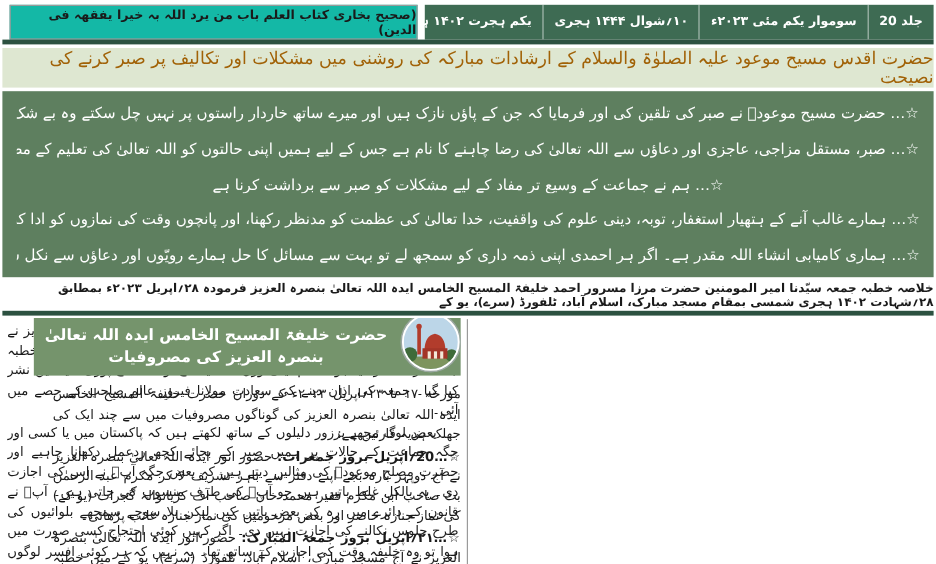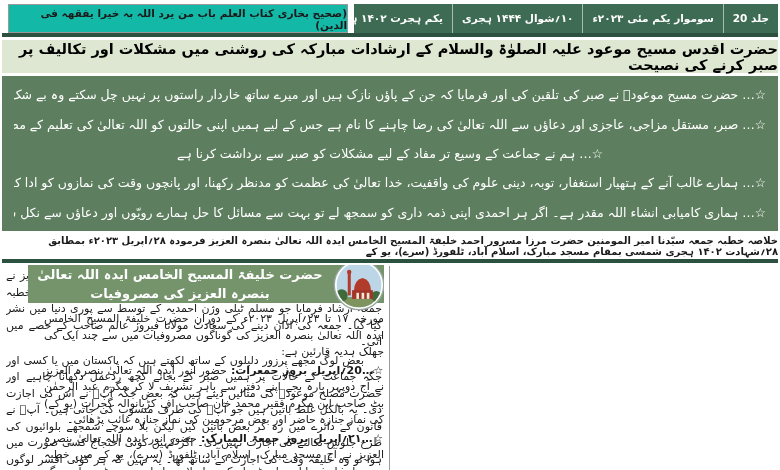--- a/index.html
+++ b/index.html
@@ -18,21 +18,21 @@
   .hadith-box{
     position:absolute;top:4px;left:8px;width:338px;height:27px;
     background:#14b8a6;border:1px solid #9a9a9a;display:flex;align-items:center;justify-content:center;
     font-size:10.5px;font-weight:bold;
   }
   .top-rule{position:absolute;top:33px;left:2px;right:2px;height:4px;background:#2c5140;}
   
   .title-band{
     position:absolute;top:40px;left:2px;right:2px;height:33px;background:#dee7d1;
     display:flex;align-items:center;justify-content:center;
-    font-size:14.5px;font-weight:bold;color:#000000;
+    font-size:14.5px;font-weight:normal;color:#a16207;
   }
   
   .quote-box{
     position:absolute;top:76px;left:2px;right:2px;height:155px;background:#5e7f5f;
     display:flex;flex-direction:column;justify-content:space-around;
     padding:4px 12px;box-sizing:border-box;color:#ffffff;
     font-size:12.5px;font-weight:500;
   }
   .quote-line{text-align:center;white-space:nowrap;overflow:hidden;}
   
@@ -46,21 +46,21 @@
   .col-divider{position:absolute;top:266px;bottom:0;left:389px;width:1px;background:#9a9a9a;}
   .body-text{font-size:11px;line-height:1.5;text-align:justify;}
   .sermon-col{
     position:absolute;top:268px;right:398px;width:376px;bottom:0;overflow:hidden;
   }
   .sermon-col p{margin:0 0 2px 0;text-indent:18px;}
   .activities-col{
     position:absolute;top:265px;left:28px;width:356px;bottom:0;overflow:hidden;
   }
   .act-header{
-    position:relative;height:38px;background:#75946c;margin-bottom:8px;
+    position:relative;height:48px;background:#75946c;margin-bottom:8px;
     display:flex;align-items:center;justify-content:center;
     color:#fff;font-size:13px;font-weight:bold;padding-inline-start:52px;box-sizing:border-box;
     text-align:center;
   }
   .mosque-badge{position:absolute;inset-inline-start:-1px;top:-6px;width:52px;height:52px;}
   .activities-col p{margin:0 0 2px 16px;}
   .activities-col .item b{font-weight:bold;}
 </style>
 </head>
 <body>

